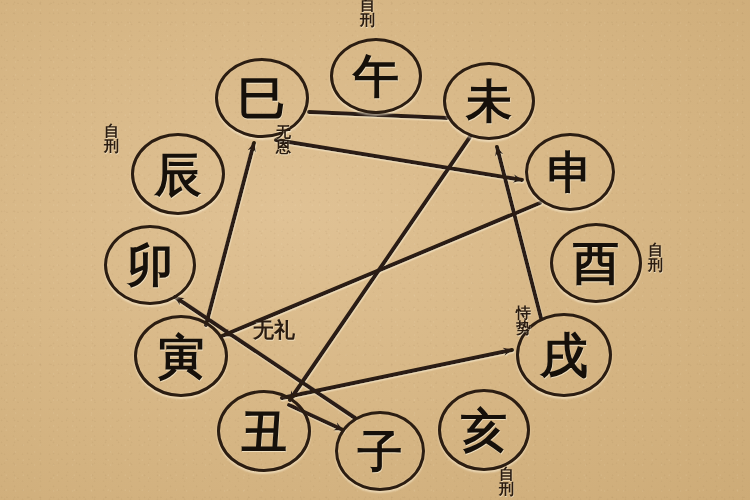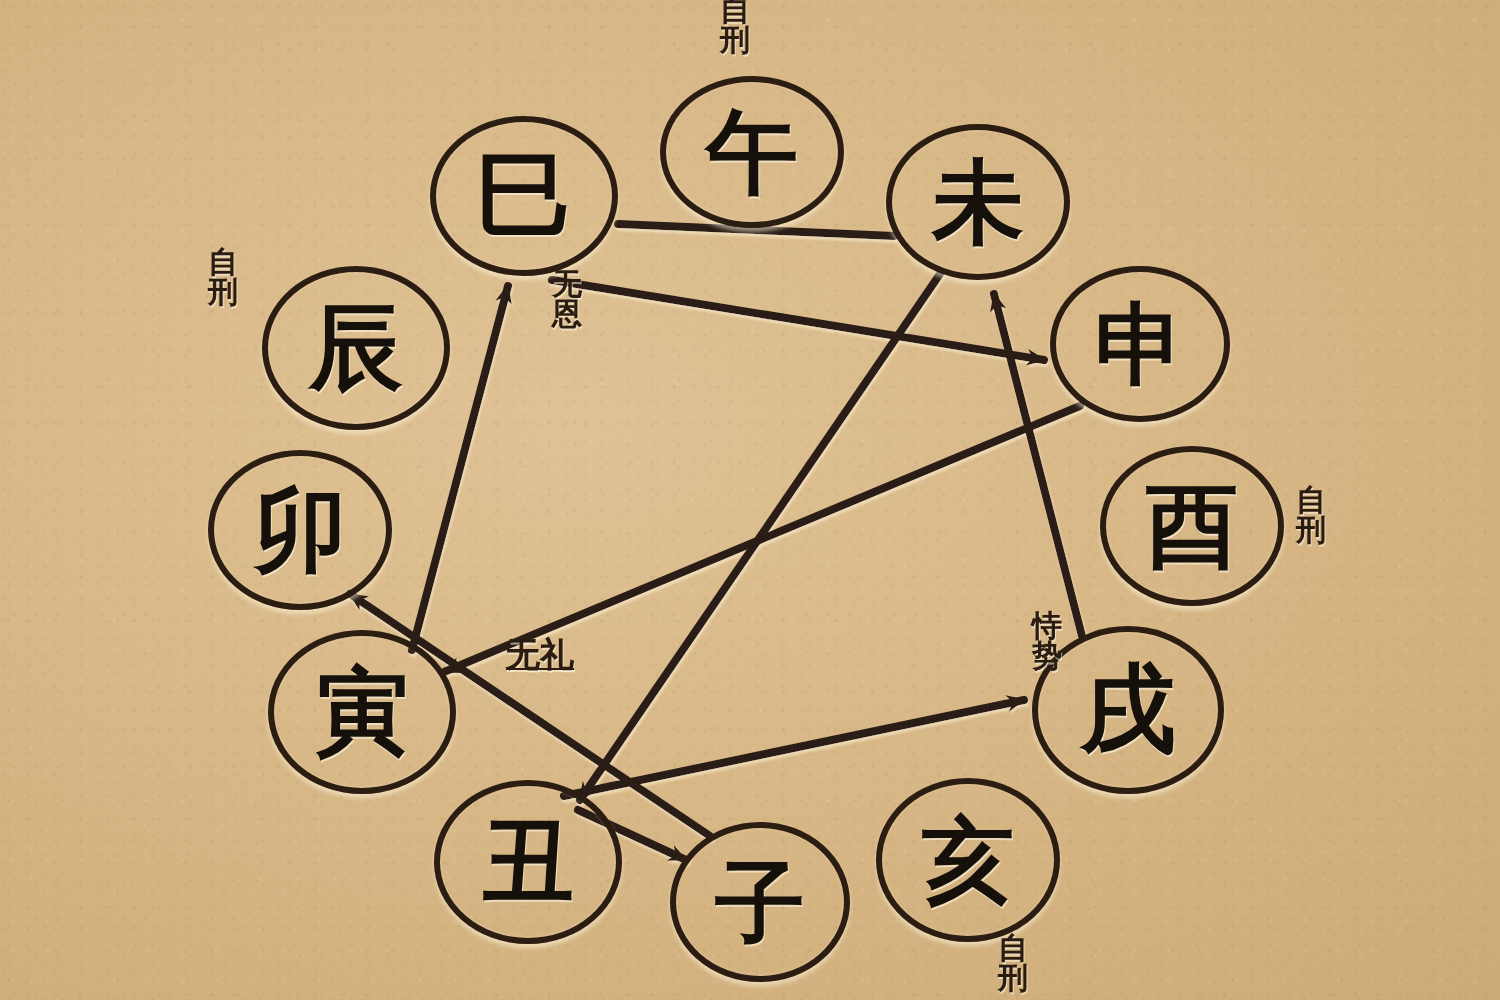--- a/index.html
+++ b/index.html
@@ -154,19 +154,19 @@
   </div>
 
   <div class="note" style="left:360px;top:-2px;">自刑</div>
 
   <div class="note" style="left:104px;top:124px;">自刑</div>
 
   <div class="note" style="left:648px;top:243px;">自刑</div>
 
   <div class="note" style="left:499px;top:467px;">自刑</div>
 
-  <div class="note" style="left:276px;top:135px;">无恩</div>
+  <div class="note" style="left:276px;top:125px;">无恩</div>
 
-  <div class="note flow" style="left:253px;top:320px;font-size:17px;text-decoration:underline;">无礼</div>
+  <div class="note flow" style="left:253px;top:320px;font-size:21px;">无礼</div>
 
   <div class="note" style="left:516px;top:306px;">恃势</div>
 
 </div>
 
 </body></html>

